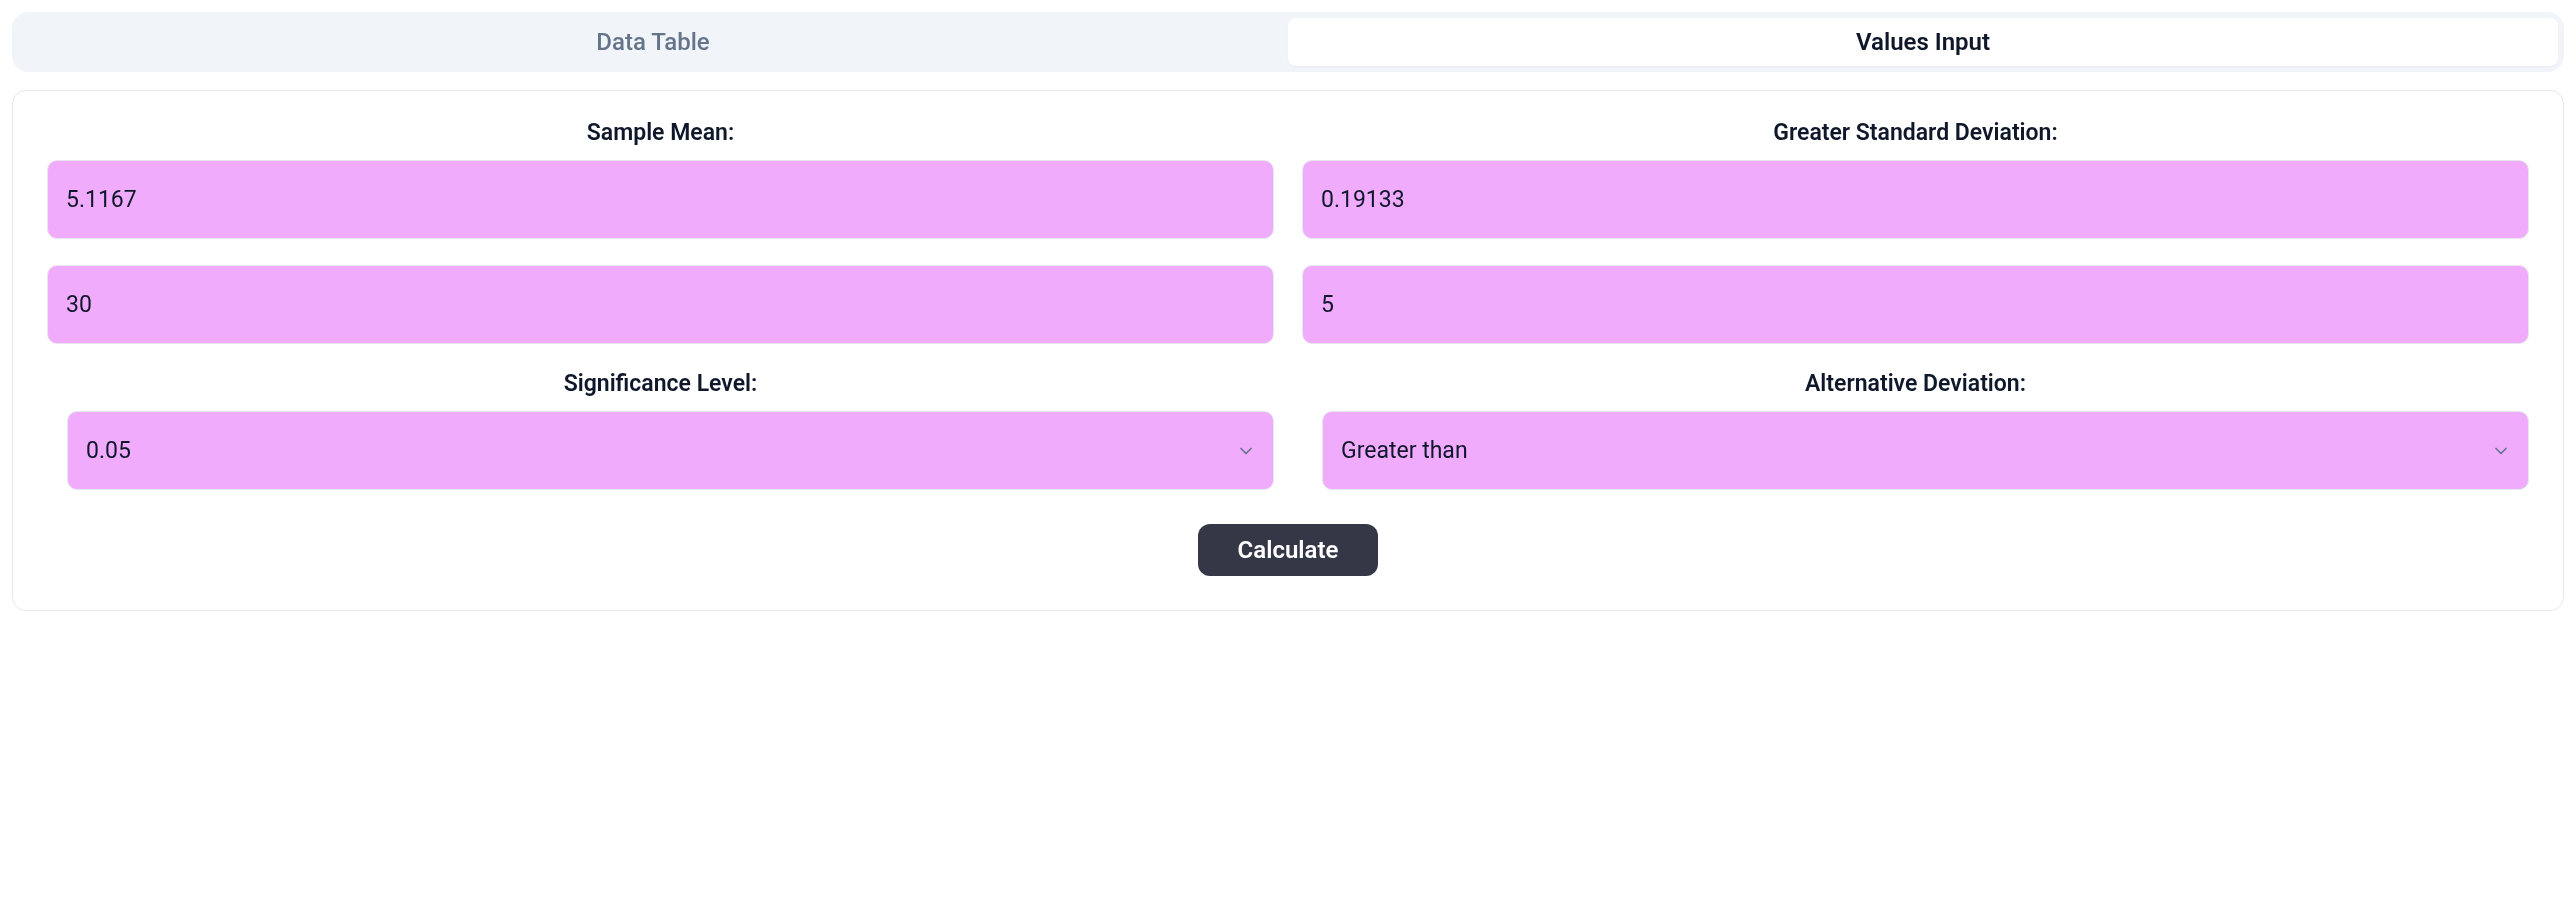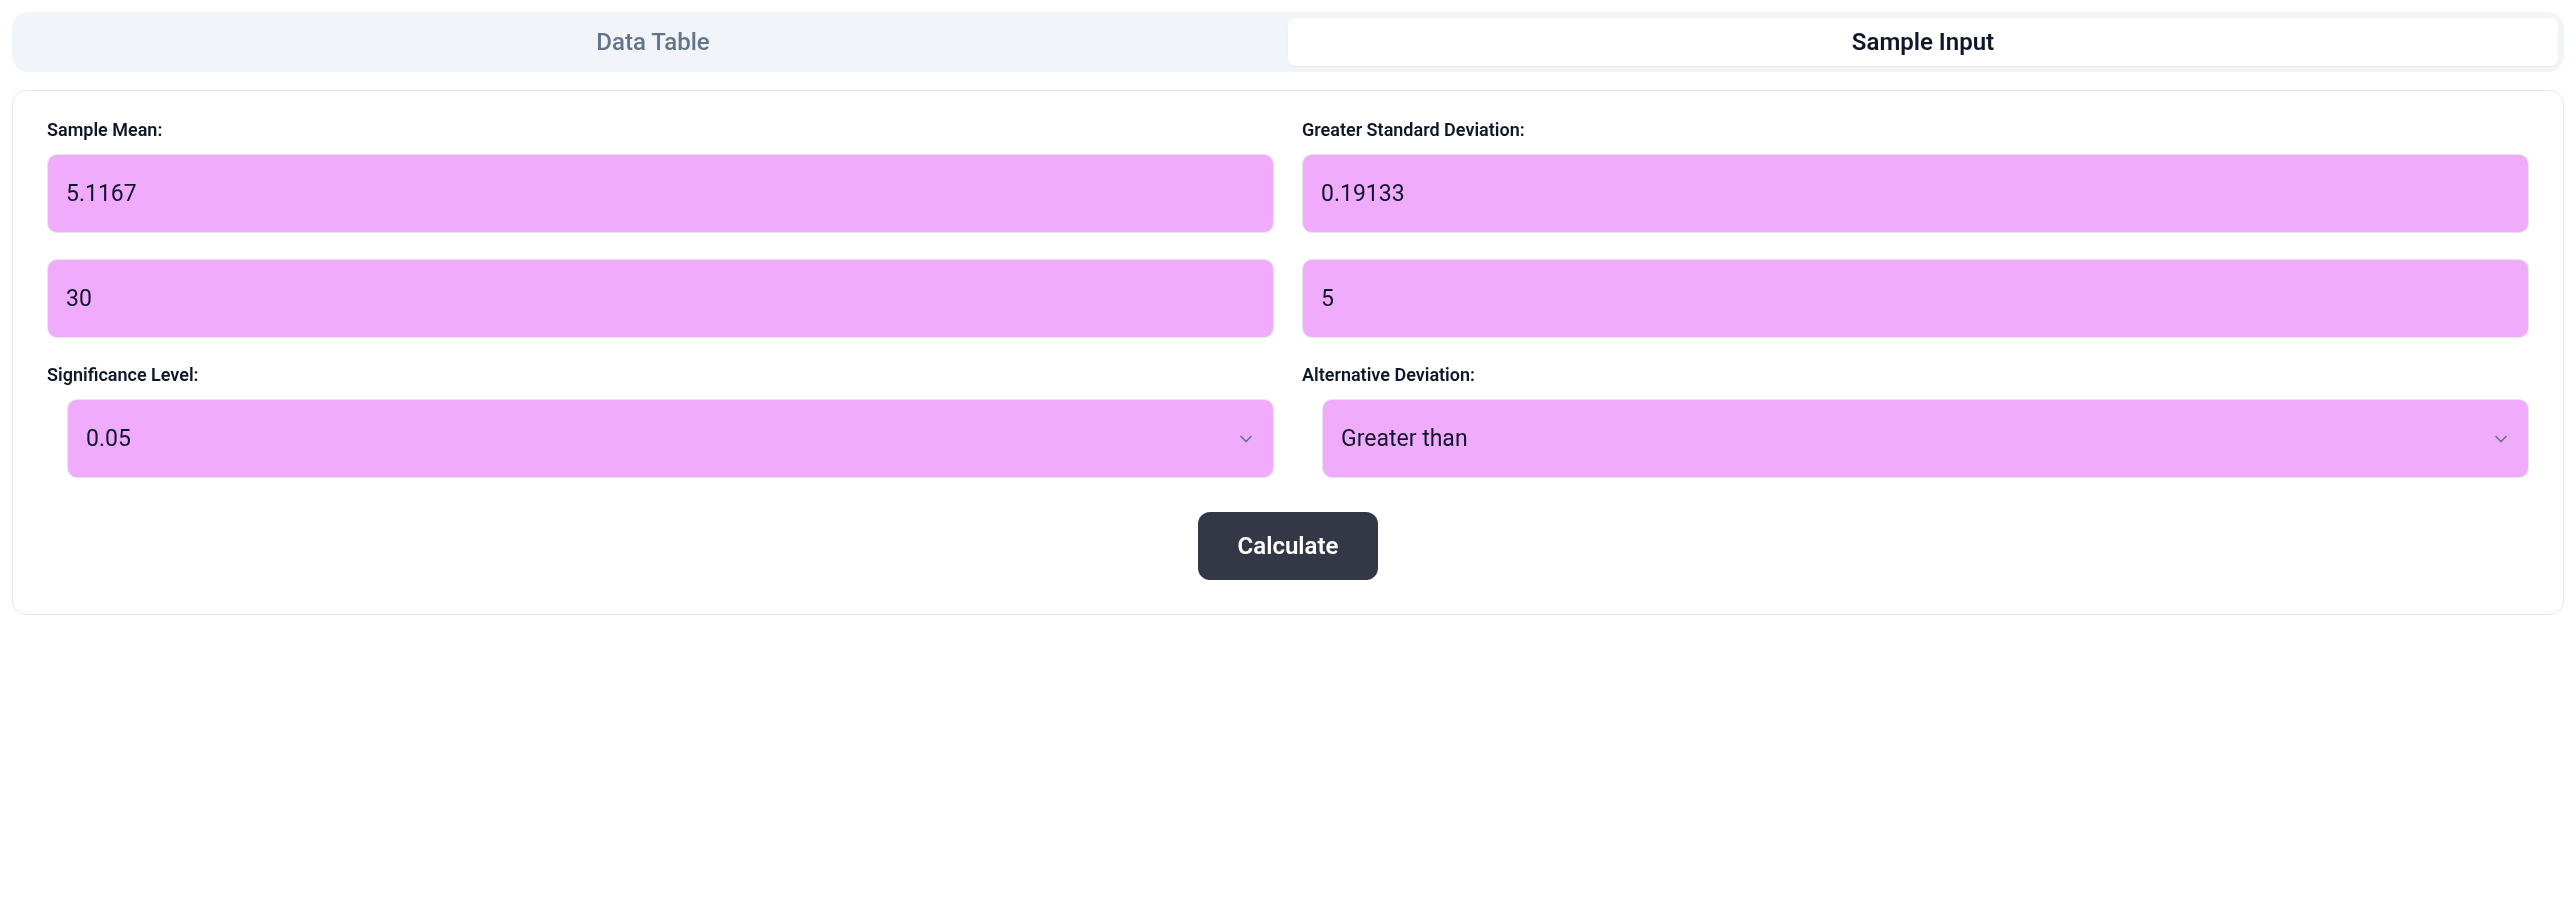--- a/index.html
+++ b/index.html
@@ -61,24 +61,25 @@
     flex-shrink: 0;
   }
   .form-grid {
     display: grid;
     grid-template-columns: 1fr 1fr;
     column-gap: 28px;
     row-gap: 26px;
   }
   .form-group label {
     display: block;
-    font-size: 18px;
+    font-size: 23px;
     font-weight: 600;
     color: #0f172a;
     margin-bottom: 14px;
+    text-align: center;
   }
   .form-control {
     width: 100%;
     height: 79px;
     border: 1px solid #e5e7eb;
     border-radius: 10px;
     padding: 0 18px;
     font-size: 23px;
     color: #0f172a;
     background: #f0abfc;
@@ -108,33 +109,33 @@
   .button-row {
     margin-top: 34px;
     display: flex;
     justify-content: center;
   }
   .btn-primary {
     background: #343746;
     color: #ffffff;
     border: none;
     border-radius: 12px;
-    padding: 20px 40px;
+    padding: 12px 40px;
     font-size: 24px;
     font-weight: 600;
     cursor: pointer;
     font-family: inherit;
   }
 </style>
 </head>
 <body>
 
 <div class="tab-bar">
   <div class="tab">Data Table</div>
-  <div class="tab active">Sample Input</div>
+  <div class="tab active">Values Input</div>
 </div>
 
 <div class="card">
 
   <div class="form-grid">
 
     <div class="form-group">
       <label>Sample Mean:</label>
       <input type="text" class="form-control" value="5.1167" style="">
     </div>

